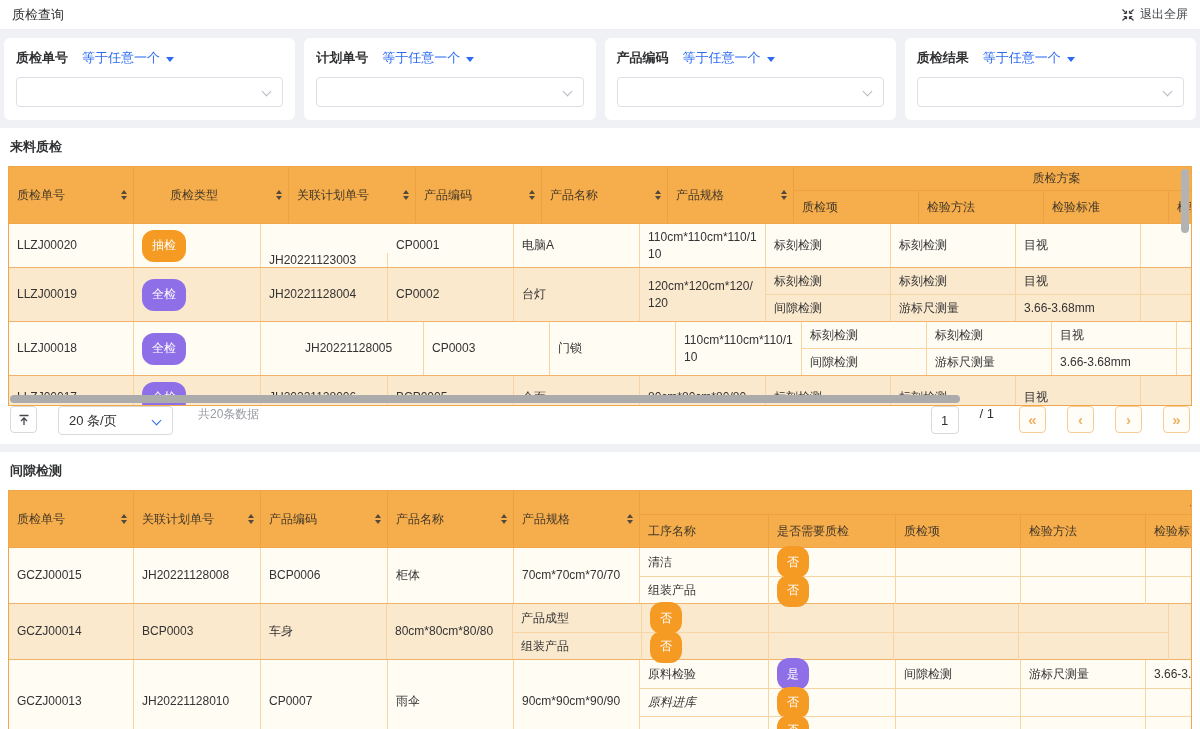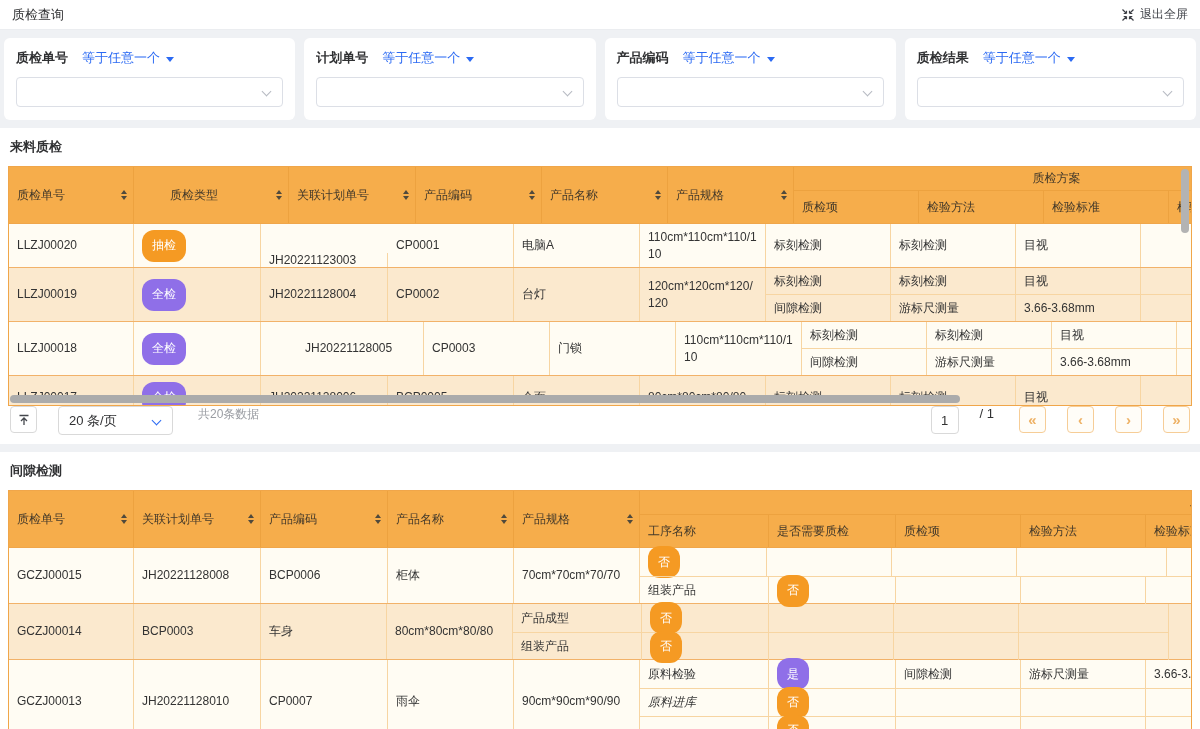--- a/index.html
+++ b/index.html
@@ -345,20 +345,21 @@
           </div>
         </div>
         <div class="trow" style="height: 56px;">
           <div class="cell" style="width: 125px;">GCZJ00015</div>
           <div class="cell" style="width: 127px;">JH20221128008</div>
           <div class="cell" style="width: 127px;">BCP0006</div>
           <div class="cell" style="width: 126px;">柜体</div>
           <div class="cell" style="width: 126px;">70cm*70cm*70/70</div>
           <div class="subwrap">
             <div class="subrow" style="height: 28px;">
+              <div class="cell" style="width: 129px;">清洁</div>
               <div class="cell" style="width: 127px;">
                 <div class="badge" style="background: rgb(245, 154, 35);">否</div>
               </div>
               <div class="cell" style="width: 125px;"></div>
               <div class="cell" style="width: 125px;"></div>
               <div class="cell" style="width: 150px;"></div>
             </div>
             <div class="subrow" style="height: 28px;">
               <div class="cell" style="width: 129px;">组装产品</div>
               <div class="cell" style="width: 127px;">

